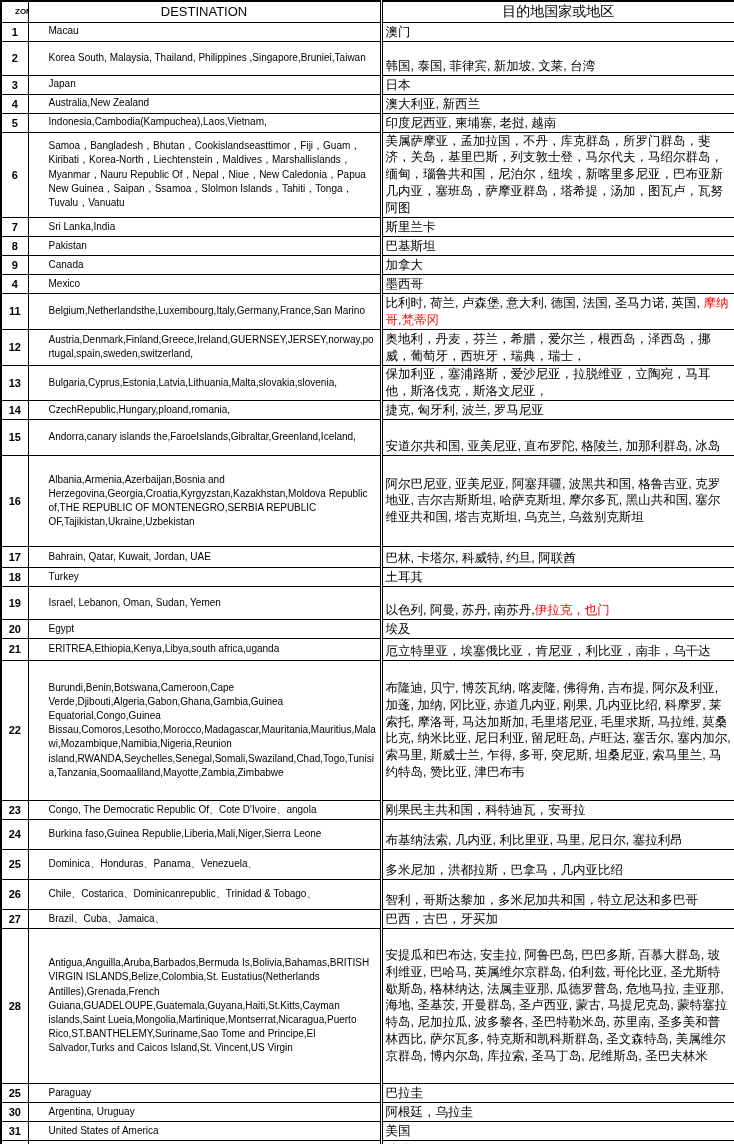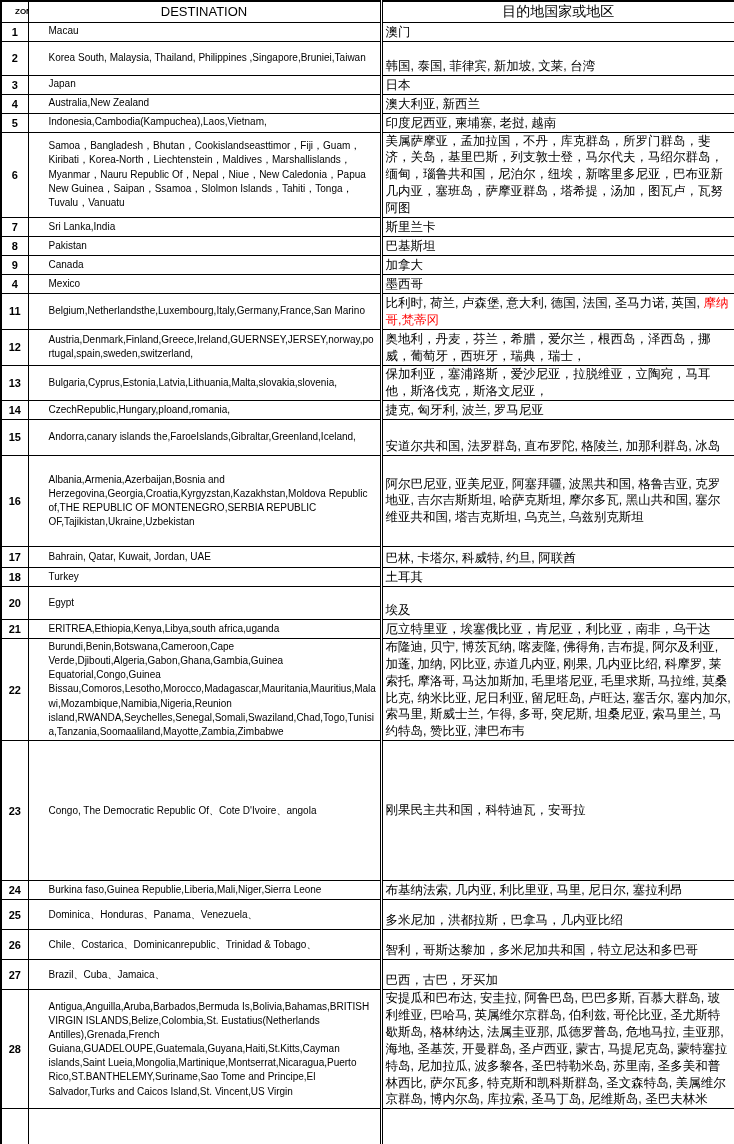--- a/index.html
+++ b/index.html
@@ -150,36 +150,41 @@
         <td class="region" data-name="region-cell"><span data-name="region-text">保加利亚，塞浦路斯，爱沙尼亚，拉脱维亚，立陶宛，马耳他，斯洛伐克，斯洛文尼亚，</span></td>
       </tr>
       <tr data-name="table-row">
         <td class="zone" data-name="zone-cell">14</td>
         <td class="dest" data-name="destination-cell">CzechRepublic,Hungary,ploand,romania,</td>
         <td class="region" data-name="region-cell"><span data-name="region-text">捷克, 匈牙利, 波兰, 罗马尼亚</span></td>
       </tr>
       <tr data-name="table-row">
         <td class="zone" data-name="zone-cell">15</td>
         <td class="dest" data-name="destination-cell">Andorra,canary islands the,FaroeIslands,Gibraltar,Greenland,Iceland,</td>
-        <td class="region" data-name="region-cell"><span data-name="region-text">安道尔共和国, 法罗群岛, 直布罗陀, 格陵兰, 加那利群岛, 冰岛</span></td>
+        <td class="region" data-name="region-cell"><span data-name="region-text">安道尔共和国, 亚美尼亚, 直布罗陀, 格陵兰, 加那利群岛, 冰岛</span></td>
       </tr>
       <tr data-name="table-row">
         <td class="zone" data-name="zone-cell">16</td>
         <td class="dest" data-name="destination-cell">Albania,Armenia,Azerbaijan,Bosnia and Herzegovina,Georgia,Croatia,Kyrgyzstan,Kazakhstan,Moldova Republic of,THE REPUBLIC OF MONTENEGRO,SERBIA REPUBLIC OF,Tajikistan,Ukraine,Uzbekistan</td>
         <td class="region" data-name="region-cell"><span data-name="region-text">阿尔巴尼亚, 亚美尼亚, 阿塞拜疆, 波黑共和国, 格鲁吉亚, 克罗地亚, 吉尔吉斯斯坦, 哈萨克斯坦, 摩尔多瓦, 黑山共和国, 塞尔维亚共和国, 塔吉克斯坦, 乌克兰, 乌兹别克斯坦</span></td>
       </tr>
       <tr data-name="table-row">
         <td class="zone" data-name="zone-cell">17</td>
         <td class="dest" data-name="destination-cell">Bahrain, Qatar, Kuwait, Jordan, UAE</td>
         <td class="region" data-name="region-cell"><span data-name="region-text">巴林, 卡塔尔, 科威特, 约旦, 阿联酋</span></td>
       </tr>
       <tr data-name="table-row">
         <td class="zone" data-name="zone-cell">18</td>
         <td class="dest" data-name="destination-cell">Turkey</td>
         <td class="region" data-name="region-cell"><span data-name="region-text">土耳其</span></td>
+      </tr>
+      <tr data-name="table-row">
+        <td class="zone" data-name="zone-cell">19</td>
+        <td class="dest" data-name="destination-cell">Israel, Lebanon, Oman, Sudan, Yemen</td>
+        <td class="region" data-name="region-cell"><span data-name="region-text">以色列, 阿曼, 苏丹, 南苏丹,</span><span data-name="region-text-red" class="red">伊拉克，也门</span></td>
       </tr>
       <tr data-name="table-row">
         <td class="zone" data-name="zone-cell">20</td>
         <td class="dest" data-name="destination-cell">Egypt</td>
         <td class="region" data-name="region-cell"><span data-name="region-text">埃及</span></td>
       </tr>
       <tr data-name="table-row">
         <td class="zone" data-name="zone-cell">21</td>
         <td class="dest" data-name="destination-cell">ERITREA,Ethiopia,Kenya,Libya,south africa,uganda</td>
         <td class="region" data-name="region-cell"><span data-name="region-text">厄立特里亚，埃塞俄比亚，肯尼亚，利比亚，南非，乌干达</span></td>

